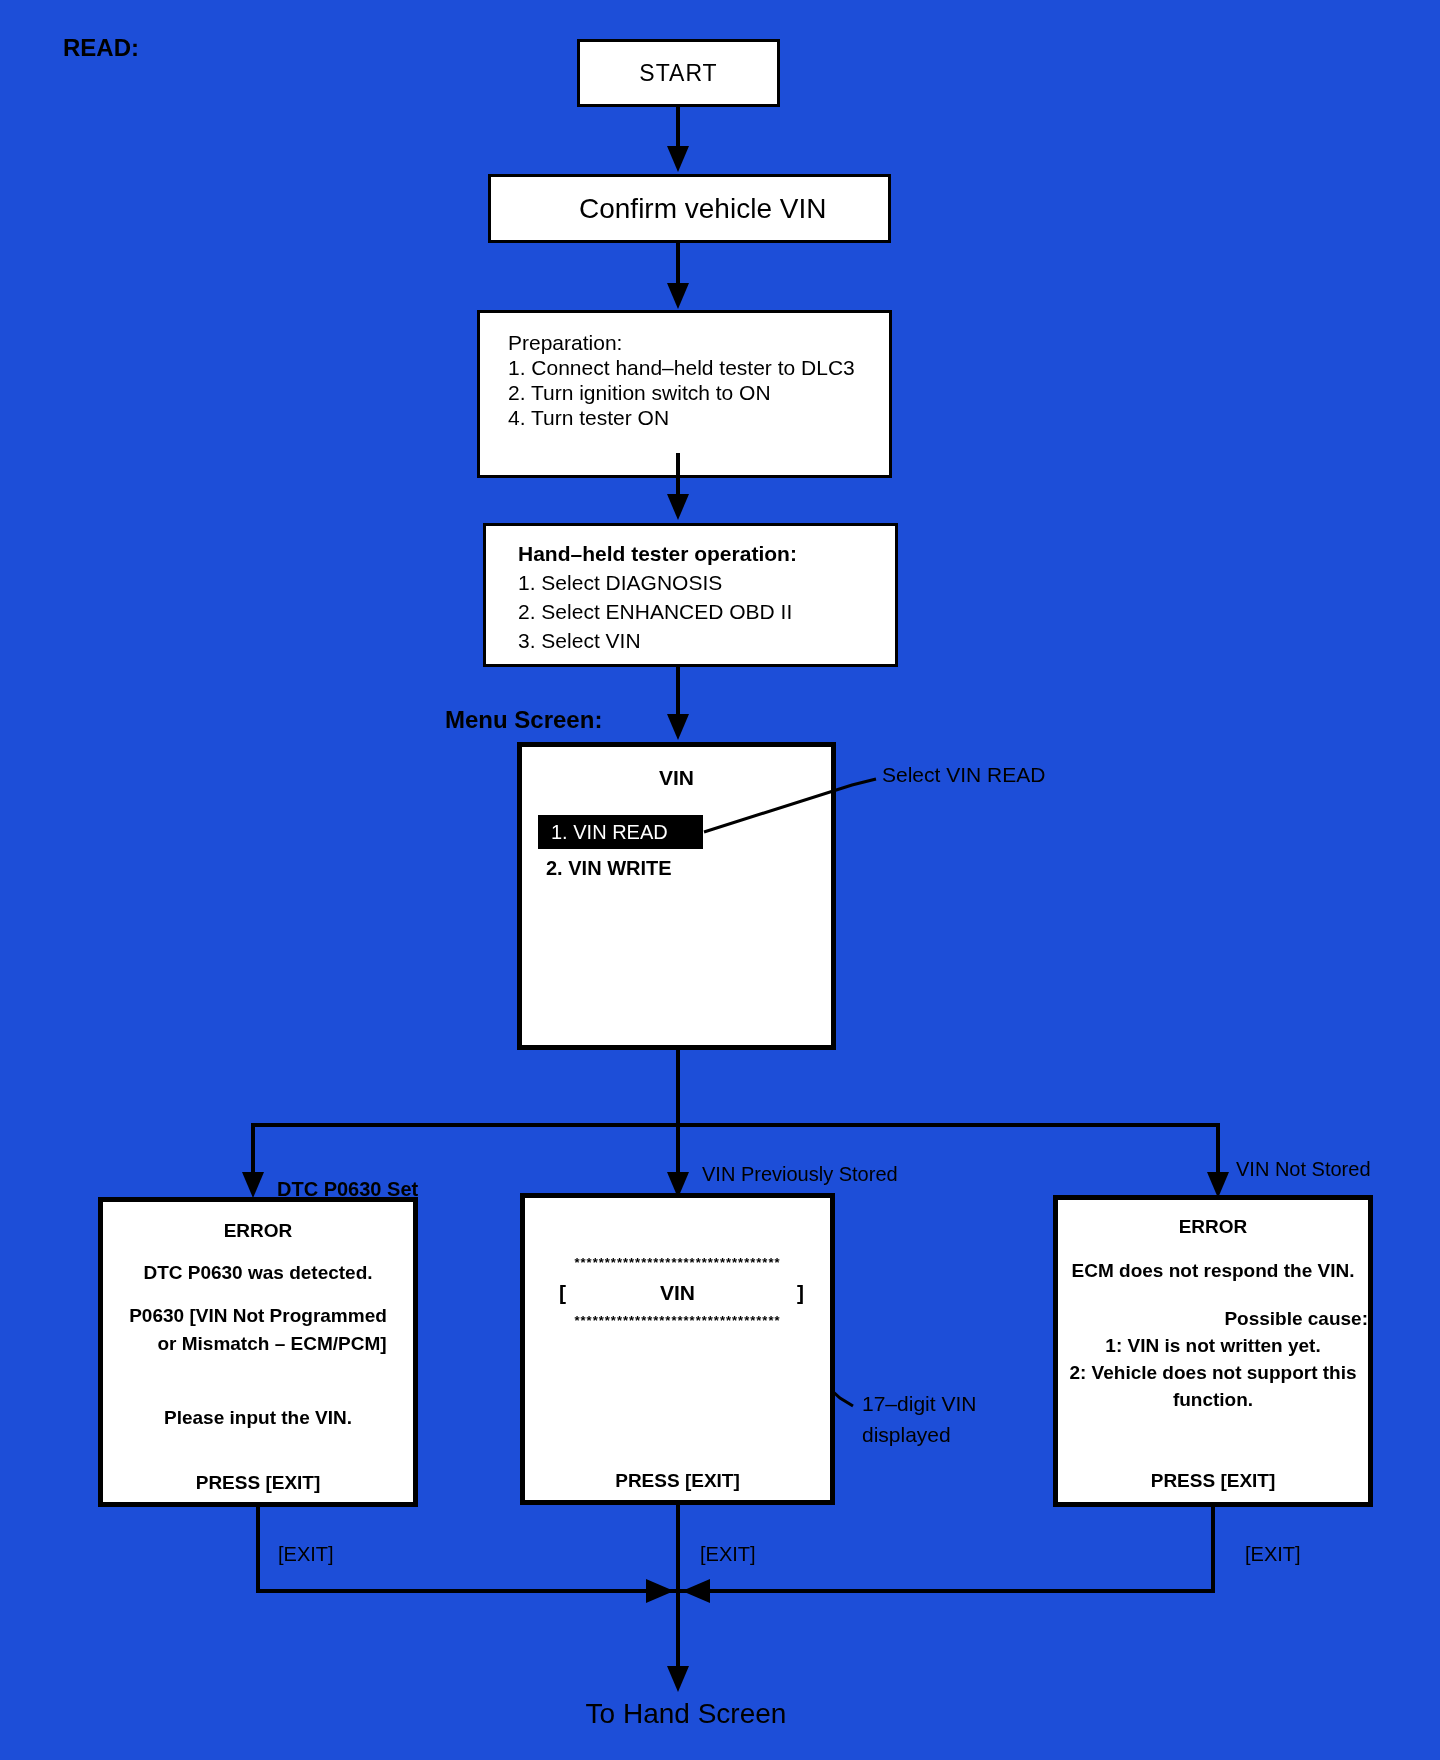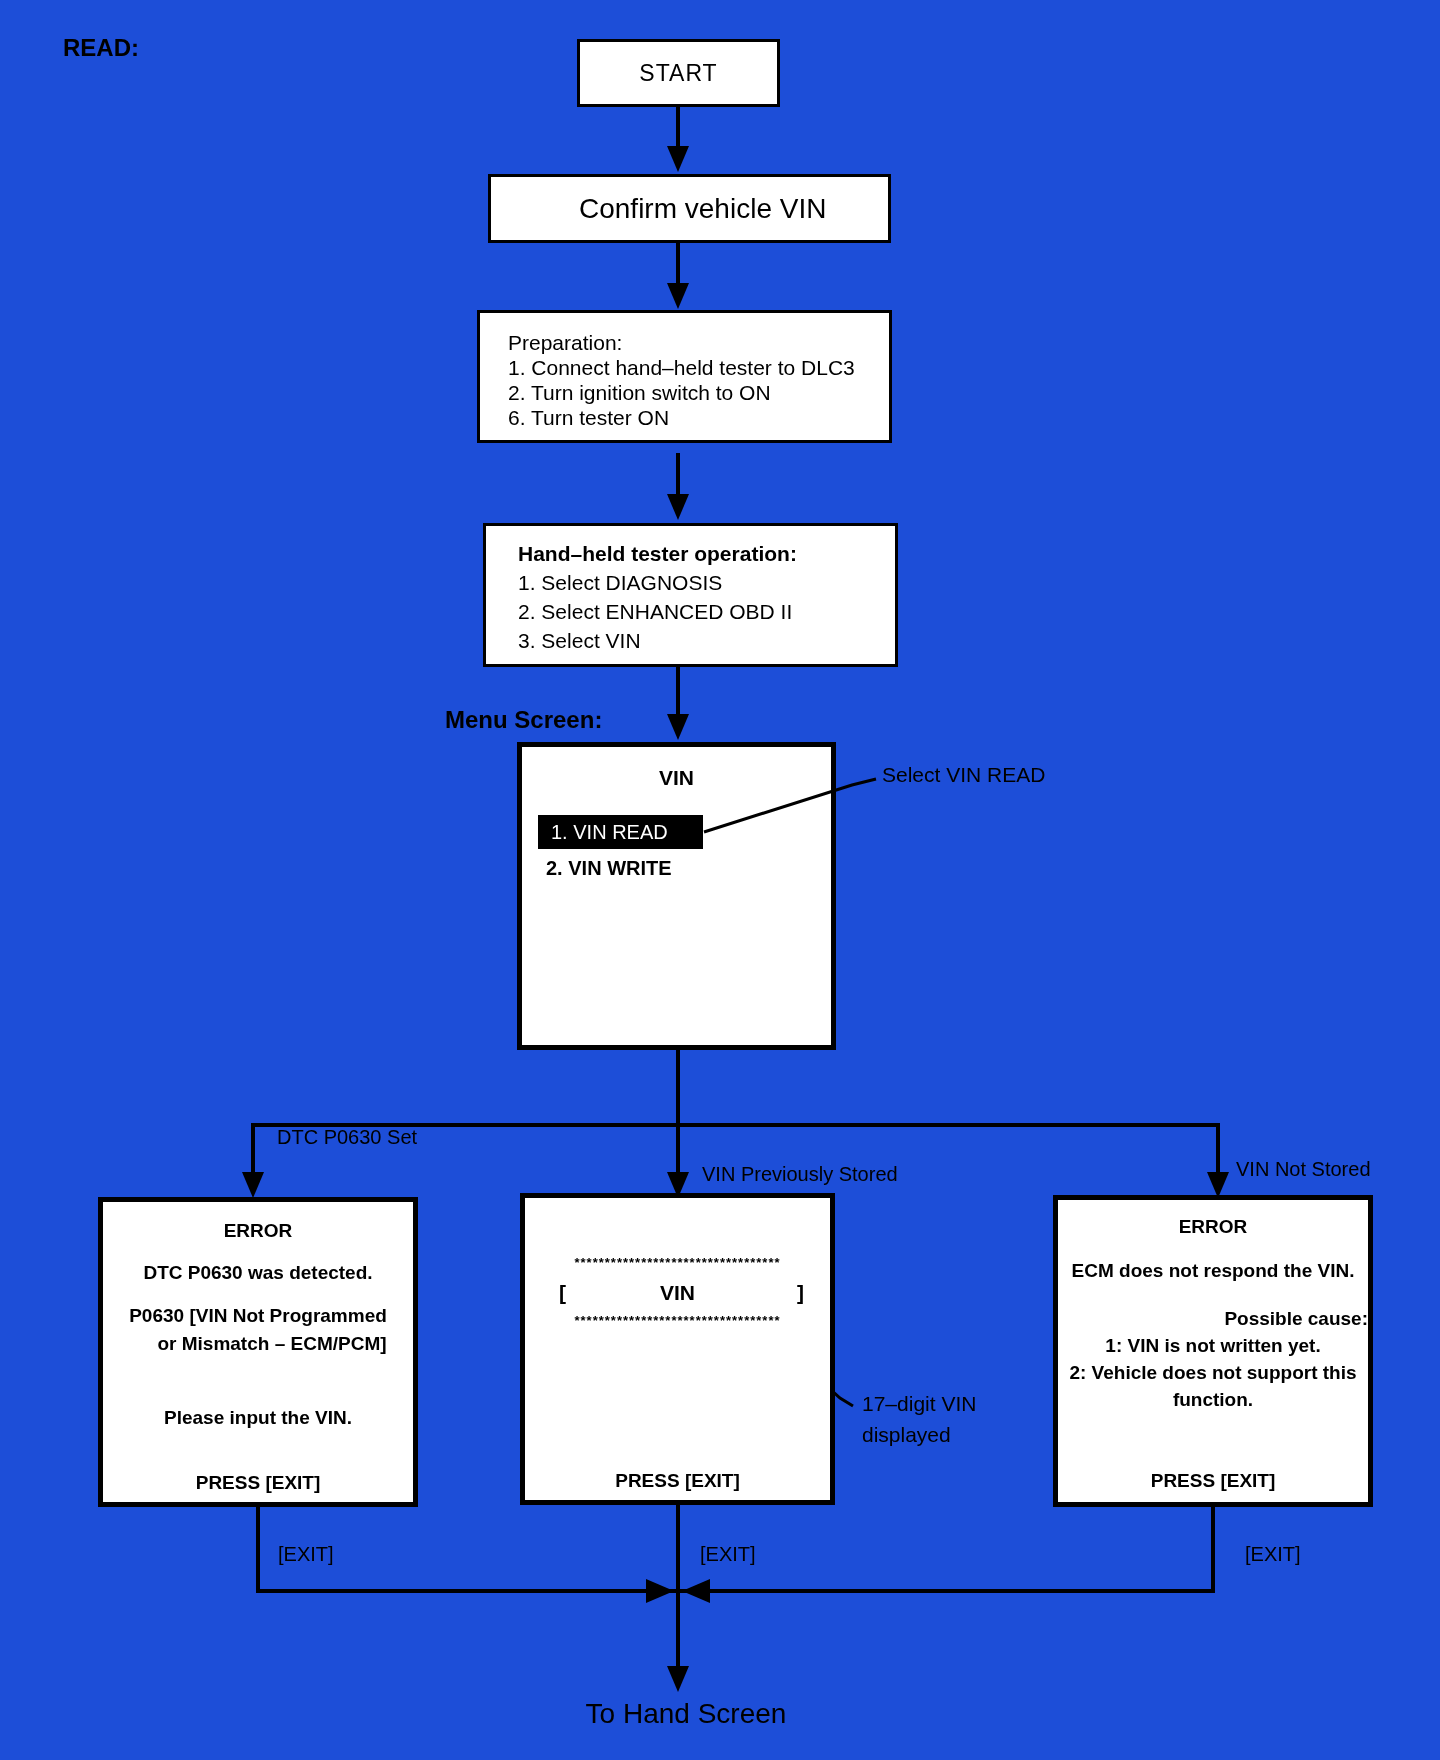--- a/index.html
+++ b/index.html
@@ -25,21 +25,21 @@
   .select-annotation{position:absolute;left:882px;top:763px;font-size:21px;}
   .digit-annotation{position:absolute;left:862px;top:1388px;font-size:21px;line-height:31px;}
   .branch-label{position:absolute;font-size:20px;white-space:nowrap;}
   .exit-label{position:absolute;font-size:20px;white-space:nowrap;}
   .to-menu{position:absolute;left:556px;top:1698px;width:260px;text-align:center;font-size:28px;}
   
   .b-start{left:577px;top:39px;width:203px;height:68px;display:flex;align-items:center;justify-content:center;
     font-size:23px;letter-spacing:1px;}
   .b-confirm{left:488px;top:174px;width:403px;height:69px;display:flex;align-items:center;
     padding-left:88px;font-size:28px;}
-  .b-prep{left:477px;top:310px;width:415px;height:133px;padding:17px 0 0 28px;font-size:21px;line-height:25px;}
+  .b-prep{left:477px;top:310px;width:415px;height:168px;padding:17px 0 0 28px;font-size:21px;line-height:25px;}
   .b-tester{left:483px;top:523px;width:415px;height:144px;padding:13px 0 0 32px;font-size:21px;line-height:29px;}
   .b-tester .t-title{font-weight:bold;}
   
   .b-menu{left:517px;top:742px;width:319px;height:308px;}
   .menu-title{position:absolute;left:0;right:0;top:19px;text-align:center;font-size:21px;font-weight:bold;}
   .menu-item-selected{position:absolute;left:16px;top:68px;width:165px;height:34px;background:#000;color:#fff;
     font-size:20px;font-weight:normal;line-height:34px;padding-left:13px;box-sizing:border-box;}
   .menu-item{position:absolute;left:24px;top:110px;font-size:20px;font-weight:bold;}
   
   .b-left{left:98px;top:1197px;width:320px;height:310px;}
@@ -70,21 +70,21 @@
     <span>Confirm vehicle VIN</span>
   </div>
 
   <div class="vshaft" style="left:676px;top:243px;height:43px;"></div>
   <div class="arrow-down" style="left:667px;top:283px;"></div>
 
   <div class="box b-prep">
     <div>Preparation:</div>
     <div>1. Connect hand–held tester to DLC3</div>
     <div>2. Turn ignition switch to ON</div>
-    <div>6. Turn tester ON</div>
+    <div>4. Turn tester ON</div>
   </div>
 
   <div class="vshaft" style="left:676px;top:453px;height:43px;"></div>
   <div class="arrow-down" style="left:667px;top:494px;"></div>
 
   <div class="box b-tester">
     <div class="t-title">Hand–held tester operation:</div>
     <div>1. Select DIAGNOSIS</div>
     <div>2. Select ENHANCED OBD II</div>
     <div>3. Select VIN</div>
@@ -112,21 +112,21 @@
 
   <div class="hline" style="left:251px;top:1123px;width:969px;"></div>
 
   <div class="vshaft" style="left:251px;top:1123px;height:51px;"></div>
   <div class="arrow-down" style="left:242px;top:1172px;"></div>
   <div class="vshaft" style="left:676px;top:1123px;height:51px;"></div>
   <div class="arrow-down" style="left:667px;top:1172px;"></div>
   <div class="vshaft" style="left:1216px;top:1123px;height:51px;"></div>
   <div class="arrow-down" style="left:1207px;top:1172px;"></div>
 
-  <div class="branch-label" style="left:277px;top:1126px;">DTC P0630 Set</div>
+  <div class="branch-label" style="left:277px;top:1178px;font-weight:bold;">DTC P0630 Set</div>
   <div class="branch-label" style="left:702px;top:1163px;">VIN Previously Stored</div>
   <div class="branch-label" style="left:1236px;top:1158px;">VIN Not Stored</div>
 
   <div class="screenbox b-left">
     <div class="scr-line" style="top:18px;">ERROR</div>
     <div class="scr-line" style="top:60px;">DTC P0630 was detected.</div>
     <div class="scr-line" style="top:103px;">P0630  [VIN Not Programmed</div>
     <div class="scr-line" style="top:131px;margin-left:28px;">or Mismatch – ECM/PCM]</div>
     <div class="scr-line" style="top:205px;">Please input the VIN.</div>
     <div class="scr-line" style="top:270px;">PRESS [EXIT]</div>

